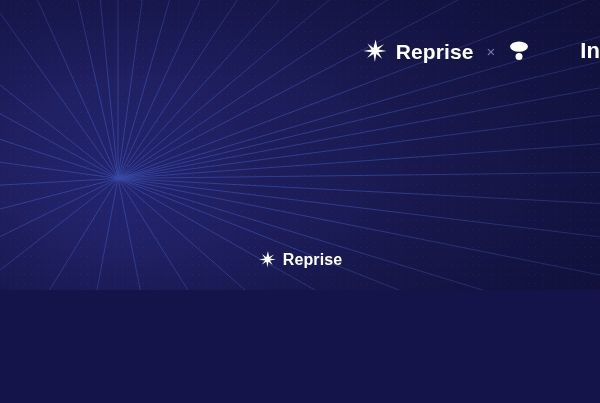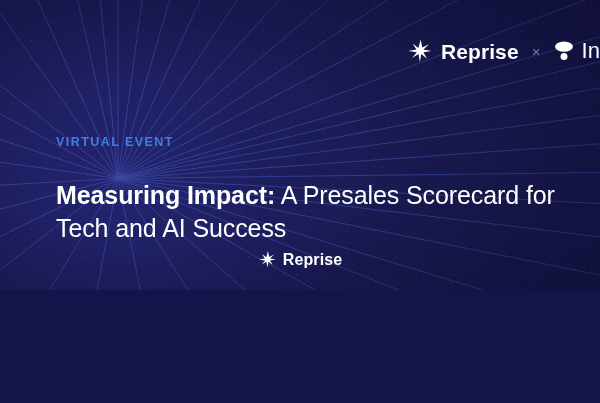--- a/index.html
+++ b/index.html
@@ -51,21 +51,21 @@
   .logo-mark { display:block; flex:none; }
   .logo-word {
     color:#ffffff; font-size:21px; font-weight:600;
     letter-spacing:.1px; white-space:nowrap; line-height:1;
   }
   .logo-x {
     color:#7a7ab0; font-size:15px; font-weight:400;
     line-height:1; user-select:none;
   }
   .logo-partner { display:flex; align-items:center; gap:6px; overflow:hidden; }
-  .logo-partner .logo-word { font-size:22px; font-weight:400; }
+  .logo-partner .logo-word { font-size:22px; font-weight:700;margin-left:44px; }
 
   
   .content { position:absolute; left:56px; top:136px; right:40px; }
 
   .eyebrow {
     color:#3f7fe3;
     font-size:12.5px; font-weight:700;
     letter-spacing:1.45px; text-transform:uppercase;
     line-height:1;
   }
@@ -161,27 +161,20 @@
         <g fill="#ffffff">
           <ellipse cx="11" cy="7.6" rx="9" ry="5.2"></ellipse>
           <circle cx="11" cy="17.6" r="3.5"></circle>
         </g>
       </svg>
       <span class="logo-word">In</span>
     </div>
 
   </div>
 
-  <div class="content">
-    <div class="eyebrow">VIRTUAL EVENT</div>
-
-    <h1 class="headline">
-      <span class="lead">Measuring Impact:</span><span> A Presales Scorecard for Tech and AI Success</span>
-    </h1>
-  </div>
 
   <div class="footer-logo">
     <svg class="logo-mark" width="19" height="19" viewBox="0 0 24 24" aria-hidden="true">
       <g fill="#ffffff">
         <path d="M12.6 1.4l1.5 7.4 6.2-3.1-5.1 4.9 7.4 1.3-7.4 1.3 3.3 5.9-5.3-4.3-1.3 7.3-1.3-7.3-5.9 3.6 4.4-5.2L1.2 12l7.5-1.3L5.1 5.1l5.4 4.1z"></path>
       </g>
     </svg>
     <span class="logo-word">Reprise</span>
   </div>
 

